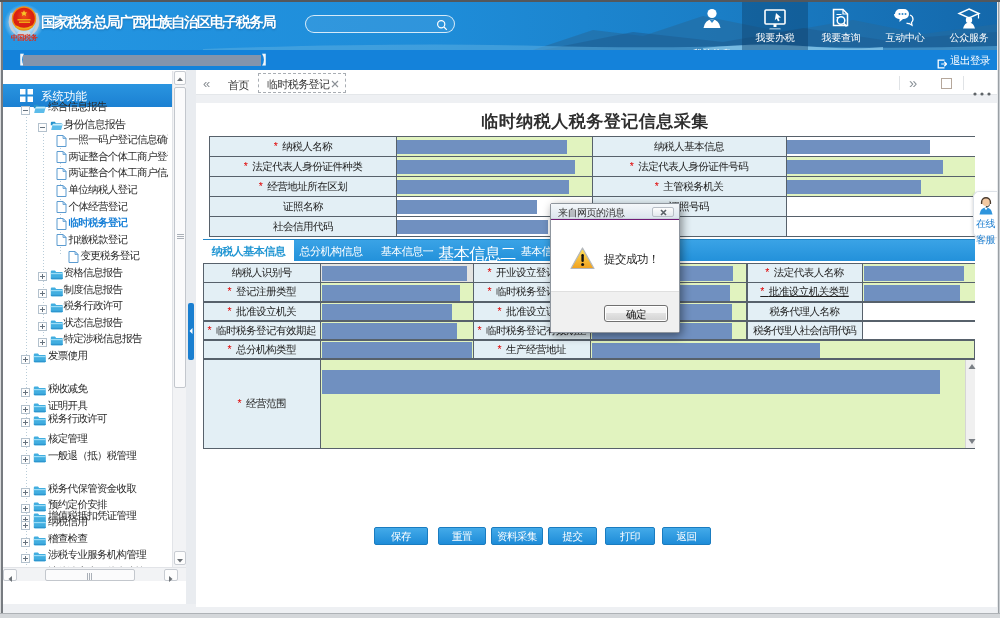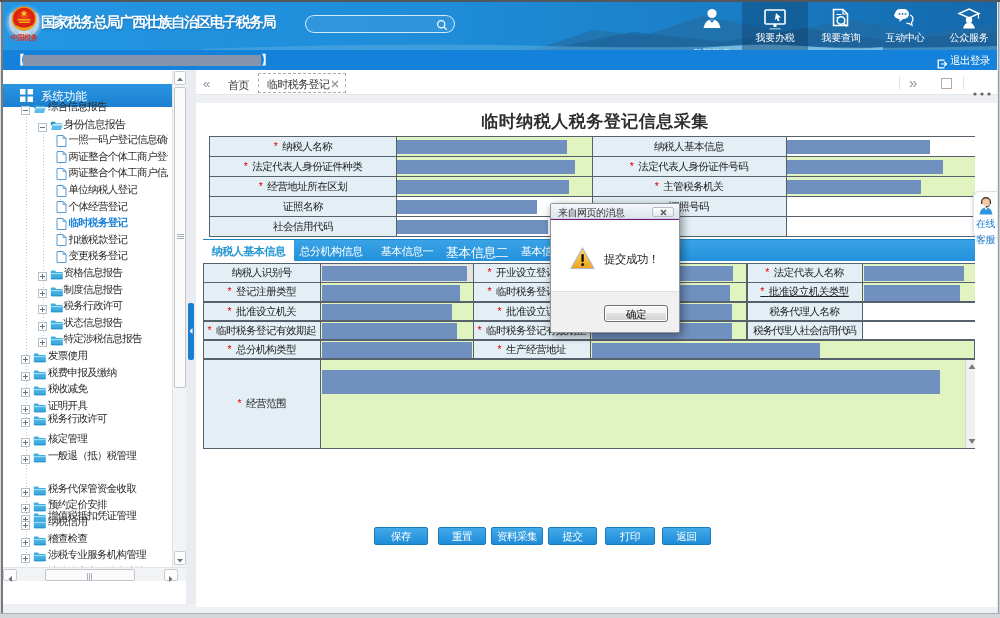--- a/index.html
+++ b/index.html
@@ -186,21 +186,21 @@
         </svg></span>
       <span class="abs" style="left:65.5px;top:2.5px;font-size:10.5px;letter-spacing:-0.7px;color:#1b82d8;font-weight:bold;white-space:nowrap;">临时税务登记</span>
     </div>
 <div class="abs" style="left:0;top:132.8px;width:300px;height:16.6px;">
       <span class="abs" style="left:53px;top:2px;"><svg width="11" height="12" viewBox="0 0 11 12">
           <path d="M1 0.5 h6 l3 3 v8 h-9 Z" fill="#fff" stroke="#5b9bd0" stroke-width="1"></path>
           <path d="M7 0.5 v3 h3 Z" fill="#cfe8f8" stroke="#5b9bd0" stroke-width="0.8"></path>
         </svg></span>
       <span class="abs" style="left:65.5px;top:2.5px;font-size:10.5px;letter-spacing:-0.7px;color:#2a2a2a;white-space:nowrap;">扣缴税款登记</span>
     </div>
-<div class="abs" style="left:0;top:149.4px;width:300px;height:16.6px;padding-left:20px;">
+<div class="abs" style="left:12px;top:149.4px;width:300px;height:16.6px;padding-left:20px;">
       <span class="abs" style="left:53px;top:2px;"><svg width="11" height="12" viewBox="0 0 11 12">
           <path d="M1 0.5 h6 l3 3 v8 h-9 Z" fill="#fff" stroke="#5b9bd0" stroke-width="1"></path>
           <path d="M7 0.5 v3 h3 Z" fill="#cfe8f8" stroke="#5b9bd0" stroke-width="0.8"></path>
         </svg></span>
       <span class="abs" style="left:65.5px;top:2.5px;font-size:10.5px;letter-spacing:-0.7px;color:#2a2a2a;white-space:nowrap;">变更税务登记</span>
     </div>
 <div class="abs" style="left:0;top:166.0px;width:300px;height:16.6px;">
       <span class="abs" style="left:35px;top:3.5px;"><svg width="9" height="9" viewBox="0 0 9 9">
           <rect x="0.5" y="0.5" width="8" height="8" fill="#fdfdfd" stroke="#b3c1cd"></rect>
           <line x1="2" y1="4.5" x2="7" y2="4.5" stroke="#66727e" stroke-width="1"></line>
@@ -270,33 +270,20 @@
           <rect x="0.5" y="0.5" width="8" height="8" fill="#fdfdfd" stroke="#b3c1cd"></rect>
           <line x1="2" y1="4.5" x2="7" y2="4.5" stroke="#66727e" stroke-width="1"></line>
           <line x1="4.5" y1="2" x2="4.5" y2="7" stroke="#66727e" stroke-width="1"></line>
         </svg></span>
       <span class="abs" style="left:30px;top:2.5px;"><svg width="13" height="11" viewBox="0 0 13 11">
           <path d="M0.8 2.6 a1 1 0 0 1 1-1 h3.2 l1.2 1.5 h5.6 a1 1 0 0 1 1 1 v5.2 a1 1 0 0 1 -1 1 h-10 a1 1 0 0 1 -1-1 Z" fill="#42aee0"></path>
           <path d="M0.8 4 h12 v1.2 h-12 Z" fill="#9bdcf6"></path>
           <path d="M0.8 8.8 h12 v0.5 a1 1 0 0 1 -1 1 h-10 a1 1 0 0 1 -1-1 Z" fill="#2d96cf"></path>
         </svg></span>
       <span class="abs" style="left:45px;top:2.5px;font-size:10.5px;letter-spacing:-0.7px;color:#2a2a2a;white-space:nowrap;">发票使用</span>
-    </div>
-<div class="abs" style="left:0;top:265.6px;width:300px;height:16.6px;">
-      <span class="abs" style="left:18px;top:3.5px;"><svg width="9" height="9" viewBox="0 0 9 9">
-          <rect x="0.5" y="0.5" width="8" height="8" fill="#fdfdfd" stroke="#b3c1cd"></rect>
-          <line x1="2" y1="4.5" x2="7" y2="4.5" stroke="#66727e" stroke-width="1"></line>
-          <line x1="4.5" y1="2" x2="4.5" y2="7" stroke="#66727e" stroke-width="1"></line>
-        </svg></span>
-      <span class="abs" style="left:30px;top:2.5px;"><svg width="13" height="11" viewBox="0 0 13 11">
-          <path d="M0.8 2.6 a1 1 0 0 1 1-1 h3.2 l1.2 1.5 h5.6 a1 1 0 0 1 1 1 v5.2 a1 1 0 0 1 -1 1 h-10 a1 1 0 0 1 -1-1 Z" fill="#42aee0"></path>
-          <path d="M0.8 4 h12 v1.2 h-12 Z" fill="#9bdcf6"></path>
-          <path d="M0.8 8.8 h12 v0.5 a1 1 0 0 1 -1 1 h-10 a1 1 0 0 1 -1-1 Z" fill="#2d96cf"></path>
-        </svg></span>
-      <span class="abs" style="left:45px;top:2.5px;font-size:10.5px;letter-spacing:-0.7px;color:#2a2a2a;white-space:nowrap;">税费申报及缴纳</span>
     </div>
 <div class="abs" style="left:0;top:282.2px;width:300px;height:16.6px;">
       <span class="abs" style="left:18px;top:3.5px;"><svg width="9" height="9" viewBox="0 0 9 9">
           <rect x="0.5" y="0.5" width="8" height="8" fill="#fdfdfd" stroke="#b3c1cd"></rect>
           <line x1="2" y1="4.5" x2="7" y2="4.5" stroke="#66727e" stroke-width="1"></line>
           <line x1="4.5" y1="2" x2="4.5" y2="7" stroke="#66727e" stroke-width="1"></line>
         </svg></span>
       <span class="abs" style="left:30px;top:2.5px;"><svg width="13" height="11" viewBox="0 0 13 11">
           <path d="M0.8 2.6 a1 1 0 0 1 1-1 h3.2 l1.2 1.5 h5.6 a1 1 0 0 1 1 1 v5.2 a1 1 0 0 1 -1 1 h-10 a1 1 0 0 1 -1-1 Z" fill="#42aee0"></path>
           <path d="M0.8 4 h12 v1.2 h-12 Z" fill="#9bdcf6"></path>
@@ -519,21 +506,21 @@
 <div class="abs" style="left:210px;top:217px;width:186px;height:19px;background:#e3eff5;text-align:center;font-size:10.5px;color:#222;line-height:19px;letter-spacing:-0.5px;">社会信用代码</div>
 <div class="abs" style="left:397px;top:217px;width:194.5px;height:19px;background:#fff;"></div>
 <div class="abs" style="left:397px;top:219.5px;width:150.5px;height:14.5px;background:#7090c0;"></div>
 <div class="abs" style="left:592.5px;top:217px;width:193px;height:19px;background:#e3eff5;text-align:center;font-size:10.5px;color:#222;line-height:19px;letter-spacing:-0.5px;"></div>
 <div class="abs" style="left:786.5px;top:217px;width:188.5px;height:19px;background:#fff;"></div>
 <div class="abs" style="left:203px;top:239px;width:772px;height:22px;background:linear-gradient(#3aa3e6,#2391da);border-top:1px solid #2286c6;"></div>
 <div class="abs" style="left:203px;top:239.5px;width:91px;height:21.5px;background:#fff;"></div>
 <div class="abs" style="left:203px;top:244px;width:91px;text-align:center;font-size:11px;font-weight:bold;color:#2196d3;letter-spacing:-0.5px;">纳税人基本信息</div>
 <div class="abs" style="left:286px;top:244px;width:90px;text-align:center;font-size:11px;color:#fff;letter-spacing:-0.5px;">总分机构信息</div>
 <div class="abs" style="left:362px;top:244px;width:90px;text-align:center;font-size:11px;color:#fff;letter-spacing:-0.5px;">基本信息一</div>
-<div class="abs" style="left:432px;top:244px;width:90px;text-align:center;font-size:13px;color:#fff;letter-spacing:-0.5px;">基本信息二</div>
+<div class="abs" style="left:432px;top:244px;width:90px;text-align:center;font-size:16px;color:#fff;letter-spacing:-0.5px;">基本信息二</div>
 <div class="abs" style="left:502px;top:244px;width:90px;text-align:center;font-size:11px;color:#fff;letter-spacing:-0.5px;">基本信息三</div>
 <div class="abs" style="left:203px;top:263px;width:772px;height:186px;background:#57616b;"></div>
 <div class="abs" style="left:204px;top:264.0px;width:115.5px;height:17.80000000000001px;background:#e3eff5;text-align:center;font-size:10.5px;color:#222;line-height:17.80000000000001px;letter-spacing:-0.5px;">纳税人识别号</div>
 <div class="abs" style="left:321px;top:264.0px;width:151.5px;height:17.80000000000001px;background:#e4e4e1;text-align:center;font-size:10.5px;color:#222;line-height:17.80000000000001px;letter-spacing:-0.5px;"></div>
 <div class="abs" style="left:321.5px;top:265.5px;width:145px;height:15.8px;background:#7090c0;"></div>
 <div class="abs" style="left:474px;top:264.0px;width:115.5px;height:17.80000000000001px;background:#e3eff5;text-align:center;font-size:10.5px;color:#222;line-height:17.80000000000001px;letter-spacing:-0.5px;"><span style="color:#e00000;">*&nbsp;&nbsp;</span>开业设立登记日期</div>
 <div class="abs" style="left:591px;top:264.0px;width:155.0px;height:17.80000000000001px;background:#e1f3bf;text-align:center;font-size:10.5px;color:#222;line-height:17.80000000000001px;letter-spacing:-0.5px;"></div>
 <div class="abs" style="left:591.5px;top:265.5px;width:141px;height:15.8px;background:#7090c0;"></div>
 <div class="abs" style="left:747.5px;top:264.0px;width:114.0px;height:17.80000000000001px;background:#e3eff5;text-align:center;font-size:10.5px;color:#222;line-height:17.80000000000001px;letter-spacing:-0.5px;"><span style="color:#e00000;">*&nbsp;&nbsp;</span>法定代表人名称</div>
 <div class="abs" style="left:863px;top:264.0px;width:111.5px;height:17.80000000000001px;background:#e1f3bf;text-align:center;font-size:10.5px;color:#222;line-height:17.80000000000001px;letter-spacing:-0.5px;"></div>

